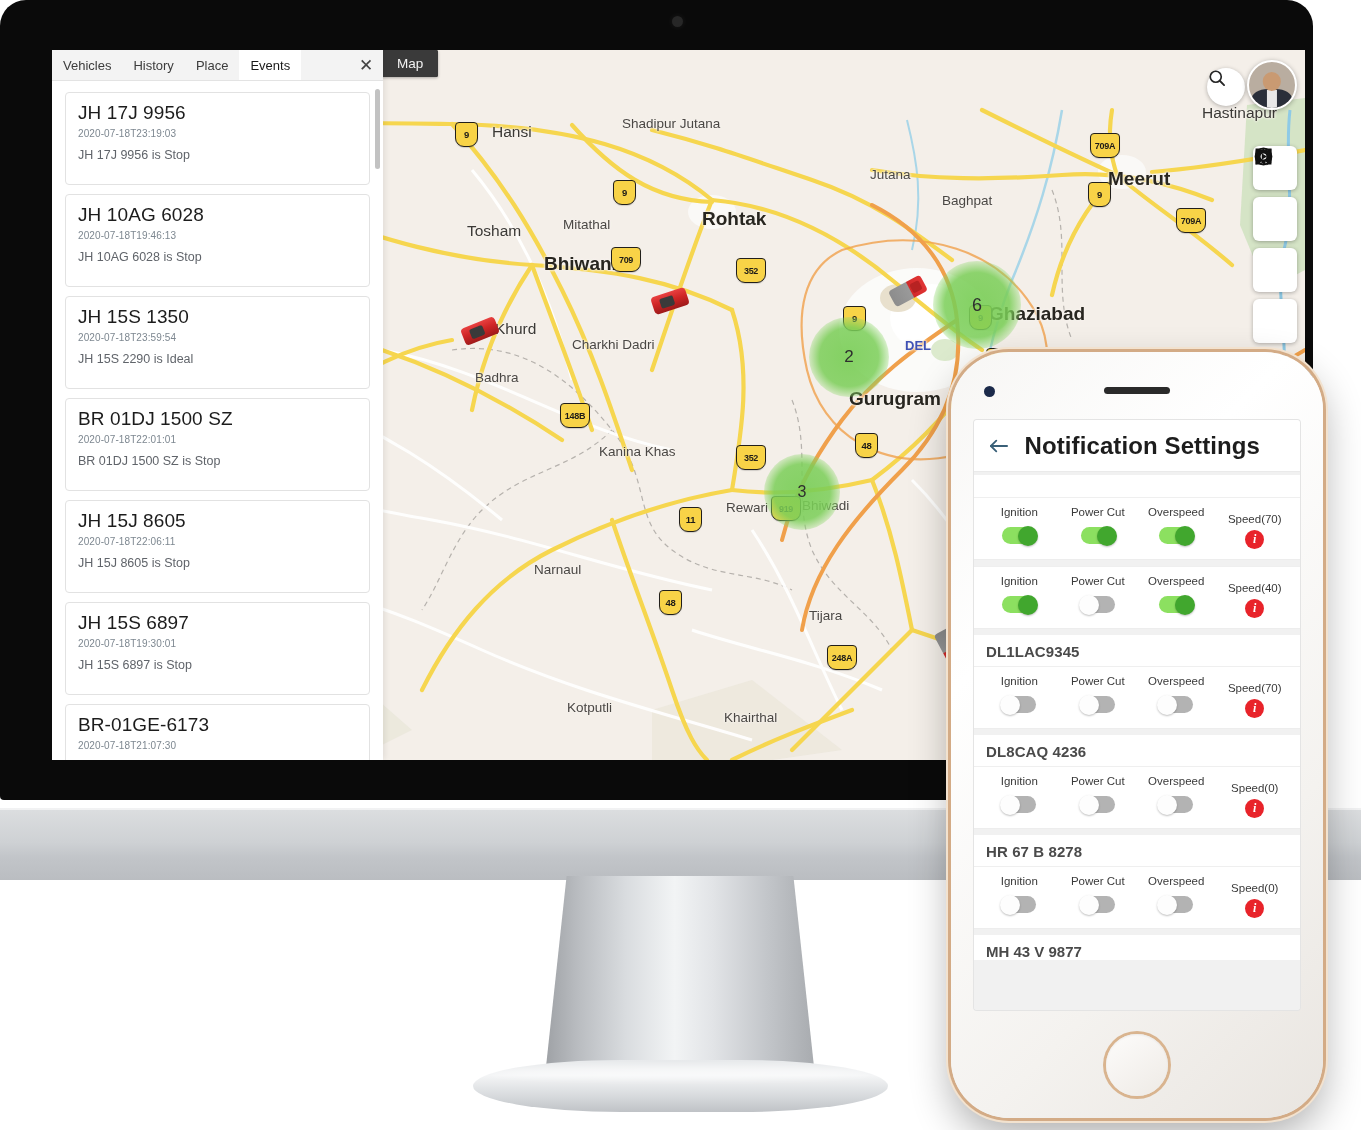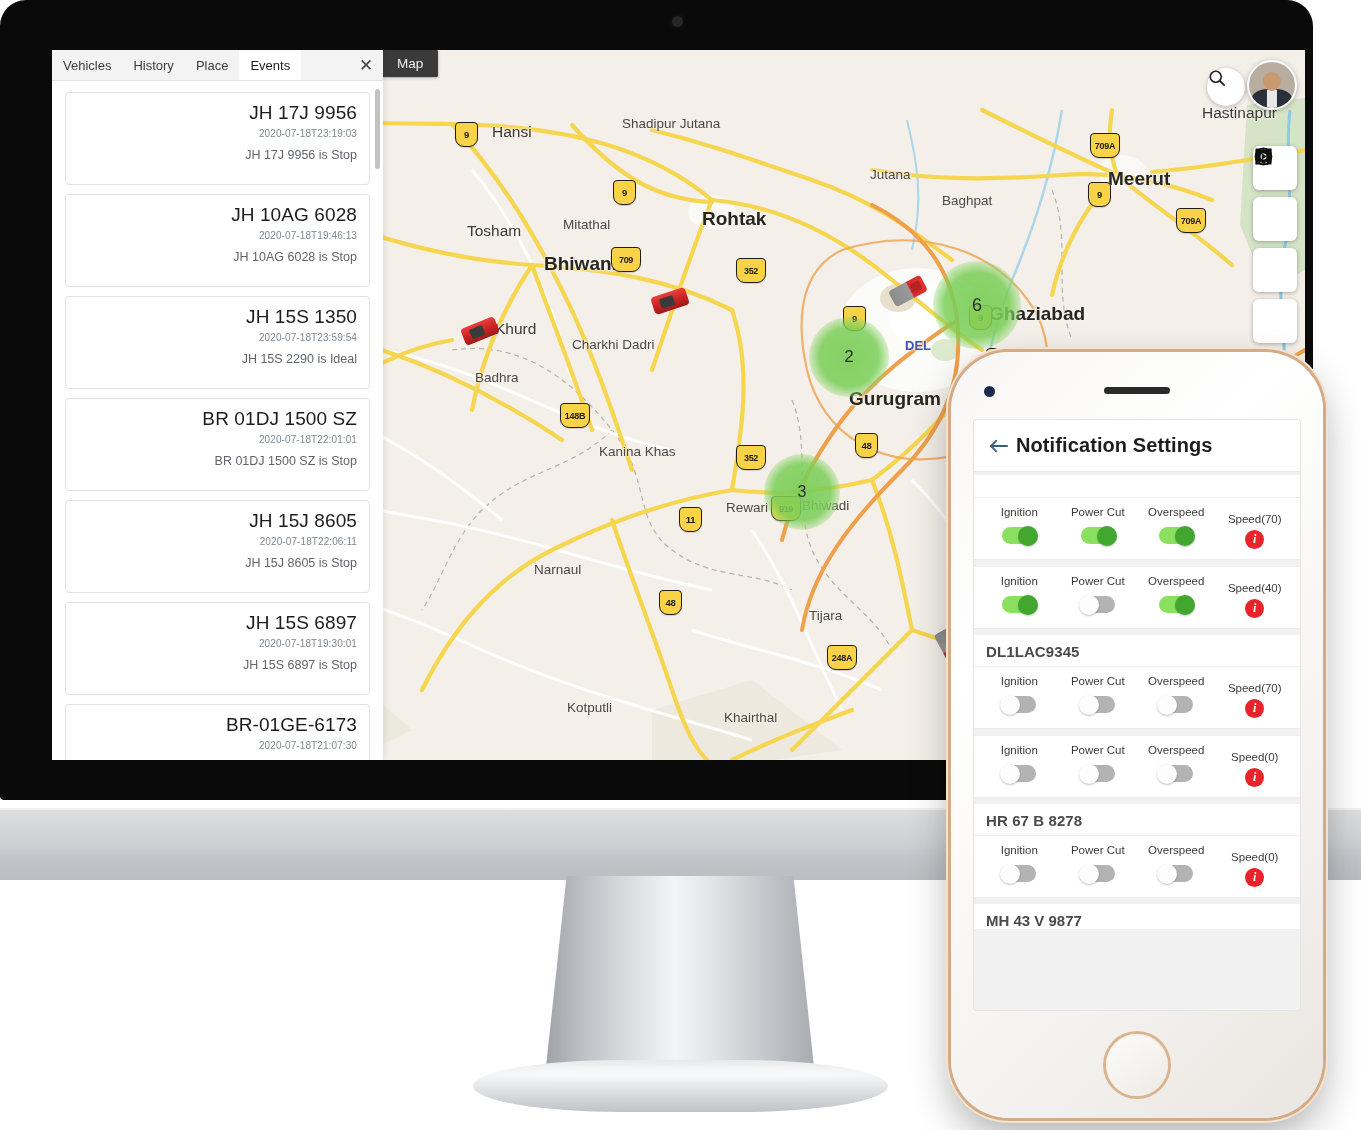--- a/index.html
+++ b/index.html
@@ -151,21 +151,20 @@
     display:flex; align-items:center; justify-content:center;
     box-shadow:0 1px 4px rgba(0,0,0,.3); cursor:pointer;
   }
 
   
   .events-panel {
     position:absolute; left:0; top:0; width:331px; height:710px;
     background:#fdba74; z-index:20;
     display:flex; flex-direction:column;
     box-shadow: 2px 0 6px rgba(0,0,0,.08);
-    text-align: right;
   }
   .tabs {
     height:31px; background:#f3f3f3; display:flex; align-items:stretch;
     border-bottom:1px solid #e3e3e3; position:relative; flex:0 0 auto;
   }
   .tab {
     padding:0 11px; display:flex; align-items:center;
     font-size:13px; color:#3c3c3c; cursor:pointer;
     font-family:"Liberation Sans",sans-serif;
   }
@@ -231,21 +230,21 @@
     border-radius:3px;
     box-shadow: 0 0 0 1px #e4e4e4;
   }
   .ph-header {
     height:52px; background:#fff; display:flex; align-items:center;
     padding:0 14px; border-bottom:1px solid #eaeaea;
     box-shadow:0 1px 2px rgba(0,0,0,.05);
   }
   .ph-back { width:28px; display:flex; align-items:center; cursor:pointer; }
   .ph-title {
-    flex:1; text-align:left; font-size:20px; font-weight:700;
+    flex:1; text-align:right; font-size:24px; font-weight:700;
     color:#1d1d1d; letter-spacing:.1px; margin-right:26px;
   }
   .ph-list { height:538px; overflow:hidden; background:#f1f1f1; padding-top:3px; }
   .veh-block { background:#fff; margin:0 0 6px 0; }
   .veh-name {
     font-size:15px; color:#4a4a4a; font-weight:700; padding:8px 12px 6px 12px;
     background:#fff; letter-spacing:.1px;
   }
   .veh-row {
     display:flex; align-items:flex-start; background:#fff;
@@ -656,20 +655,21 @@
                   <div class="knob"></div>
                 </div>
               </div>
               <div class="veh-col speed">
                 <div class="lbl">Speed(70)</div>
                 <div class="info-dot">i</div>
               </div>
             </div>
           </div>
           <div class="veh-block">
+            <div class="veh-name">DL8CAQ 4236</div>
             <div class="veh-row">
               <div class="veh-col">
                 <div class="lbl">Ignition</div>
                 <div class="toggle off">
                   <div class="knob"></div>
                 </div>
               </div>
               <div class="veh-col">
                 <div class="lbl">Power Cut</div>
                 <div class="toggle off">

